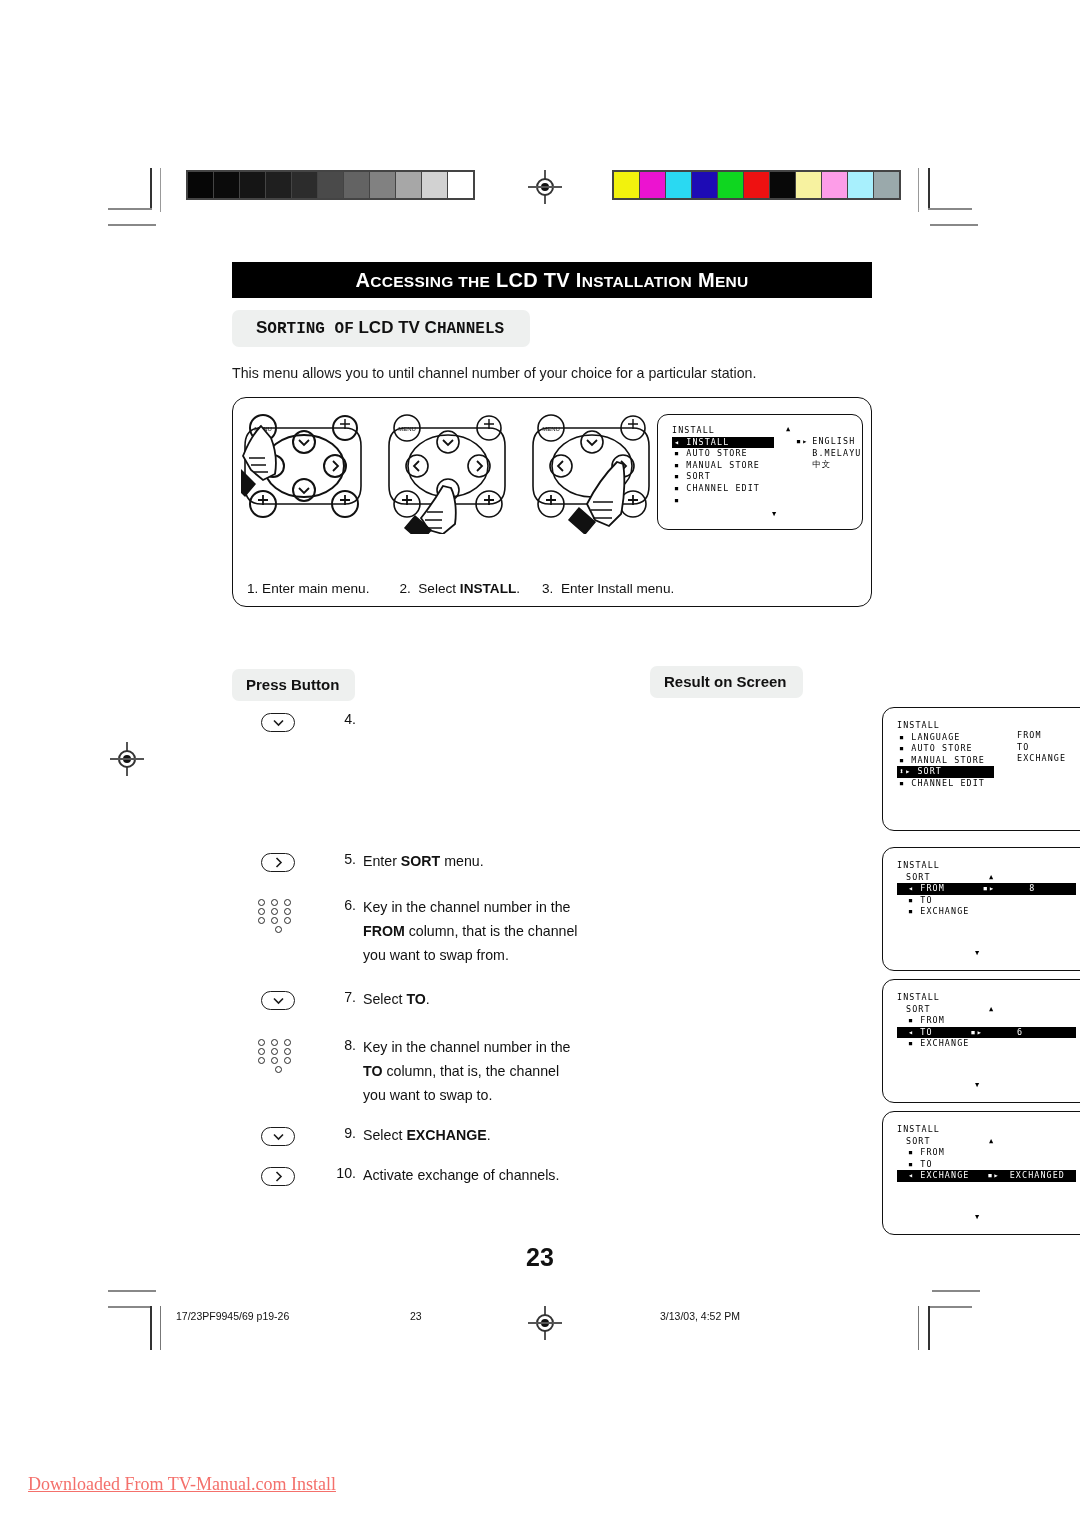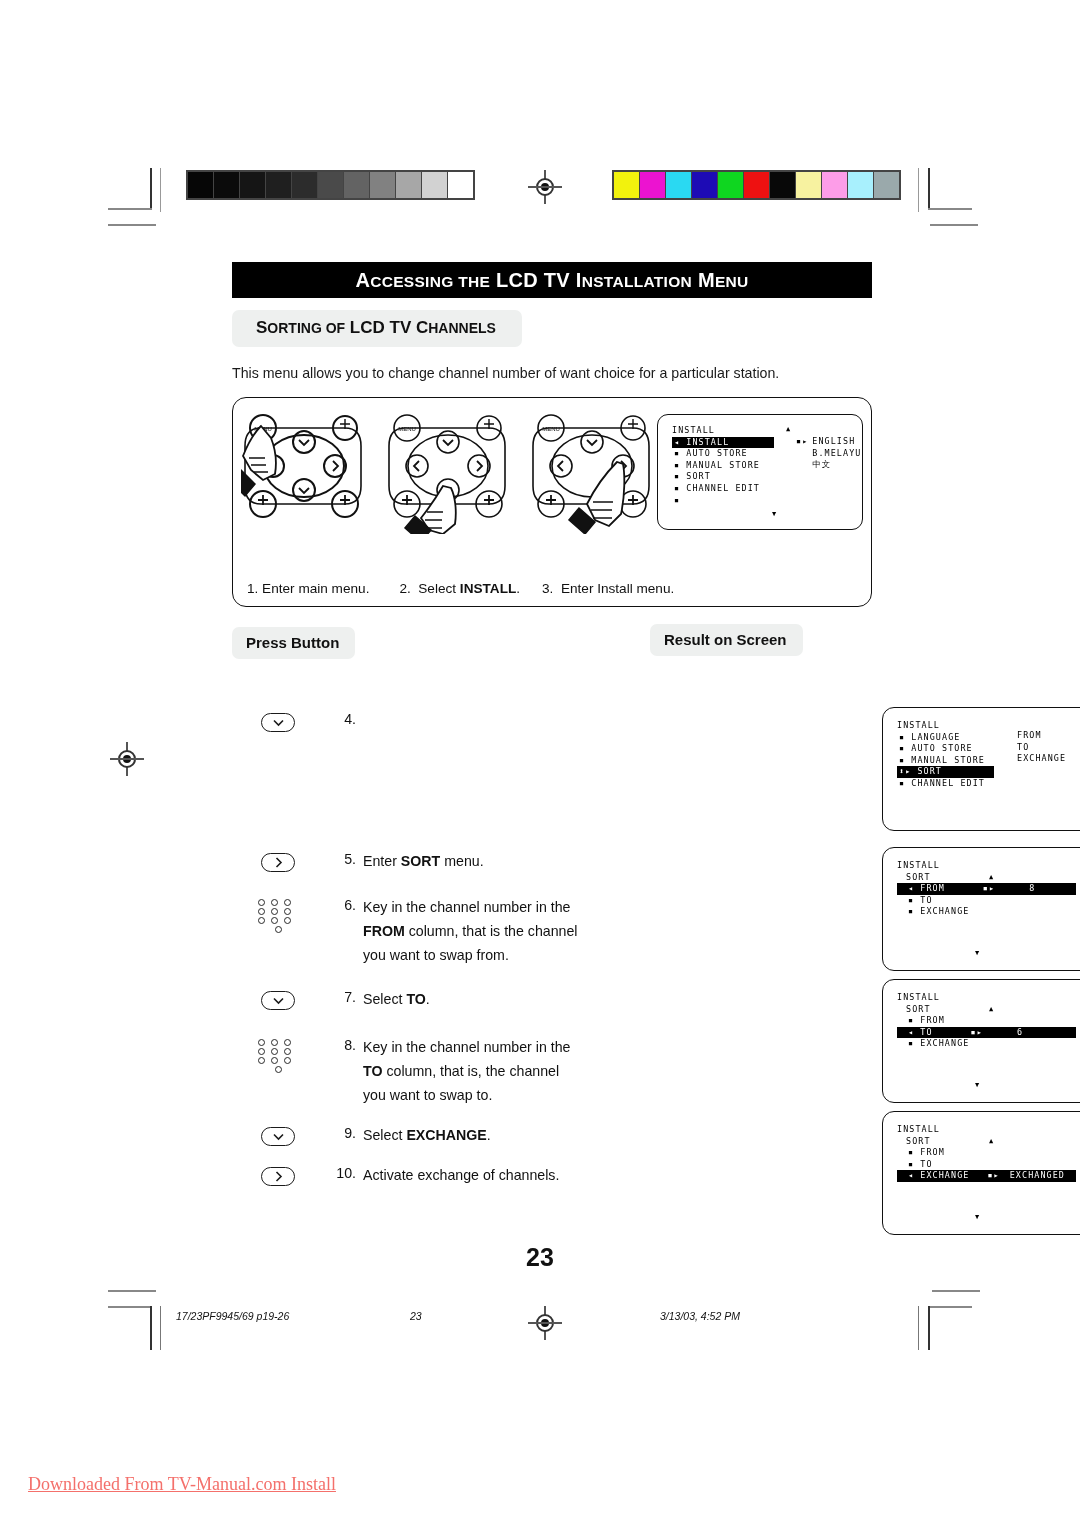--- a/index.html
+++ b/index.html
@@ -38,21 +38,21 @@
     text-align:center;font-weight:bold;letter-spacing:.3px;
   }
   .smallcaps .c1{font-size:20px;}
   .smallcaps .c2{font-size:15.5px;}
 
   .sub-bar{
     margin-top:12px;background:#eef0ef;border-radius:7px;
     display:inline-block;padding:8px 26px 9px 24px;font-weight:bold;color:#111;
   }
   .sub-bar .c1{font-size:17px;}
-  .sub-bar .c2{font-size:14px;}
+  .sub-bar .c2{font-size:16px;font-family:Liberation Mono, monospace;}
 
   .intro{margin-top:18px;font-size:14.2px;color:#1a1a1a;}
 
   
   .panel{
     margin-top:16px;border:1.6px solid #111;border-radius:14px;height:208px;position:relative;
   }
   .remotes{position:absolute;left:8px;top:14px;display:flex;gap:6px;}
   .tvbox{
     position:absolute;right:8px;top:16px;width:204px;height:114px;
@@ -72,21 +72,21 @@
     padding:10px 0 0 14px;position:relative;height:100%;box-sizing:border-box;
   }
   .osd .row{display:flex;align-items:center;height:11.6px;}
   .osd .lbl{display:inline-block;}
   .osd .hl{background:#000;color:#fff;}
 
   
   .chips{position:relative;margin-top:20px;height:34px;}
   .chip{
     background:#eef0ef;border-radius:7px;display:inline-block;
-    padding:7px 16px 8px 14px;font-weight:bold;font-size:15px;color:#111;
+    padding:7px 16px 8px 14px;font-weight:bold;font-size:15px;color:#111;margin-top:42px;
   }
   .chip.right{position:absolute;left:418px;top:-3px;}
 
   
   .steps{position:relative;margin-top:8px;}
   .step{position:relative;display:flex;align-items:flex-start;}
   .btncell{width:92px;flex:0 0 92px;padding-top:2px;display:flex;justify-content:center;}
   .numcell{width:32px;flex:0 0 32px;font-size:14.2px;text-align:right;padding-right:7px;}
   .txtcell{font-size:14.2px;line-height:21px;max-width:280px;}
   .txtcell b{font-weight:bold;}
@@ -117,21 +117,21 @@
     box-sizing:border-box;margin-bottom:11px;overflow:hidden;position:relative;
   }
 
   
   .remote{width:138px;height:122px;position:relative;}
   .remote svg{position:absolute;left:0;top:0;}
 
   
   .pageno{position:absolute;left:0;right:0;top:1243px;text-align:center;font-weight:bold;font-size:25px;color:#111;}
   .footline{position:absolute;top:1310px;left:0;right:0;height:16px;font-size:10.5px;color:#111;}
-  .footline span{position:absolute;white-space:nowrap;font-style:italic;}
+  .footline span{position:absolute;white-space:nowrap;}
   .vbar{position:absolute;background:#777;width:1.2px;}
 
   .banner{
     position:absolute;left:28px;top:1474px;font-family:"Liberation Serif",serif;
     font-size:18px;color:#f4706b;text-decoration:underline;
   }
 </style>
 </head>
 <body>
 
@@ -193,21 +193,21 @@
   <div class="content">
 
     <div class="title-bar smallcaps">
       <span class="c1">A</span><span class="c2">CCESSING</span><span class="c2">&nbsp;THE</span><span class="c1">&nbsp;LCD&nbsp;TV&nbsp;</span><span class="c1">I</span><span class="c2">NSTALLATION</span><span class="c1">&nbsp;M</span><span class="c2">ENU</span>
     </div>
 
     <div class="sub-bar smallcaps">
       <span class="c1">S</span><span class="c2">ORTING OF</span><span class="c1">&nbsp;LCD&nbsp;TV&nbsp;</span><span class="c1">C</span><span class="c2">HANNELS</span>
     </div>
 
-    <div class="intro">This menu allows you to change channel number of want choice for a particular station.</div>
+    <div class="intro">This menu allows you to until channel number of your choice for a particular station.</div>
 
     
     <div class="panel">
 
       <div class="remotes">
 
         <div class="remote">
           <svg width="138" height="122" viewBox="0 0 138 122">
             <g fill="none" stroke="#111" stroke-width="2">
               <path d="M20 16 H104 Q120 16 120 34 V74 Q120 92 104 92 H20 Q4 92 4 74 V34 Q4 16 20 16 Z" stroke-width="1.6"></path>

